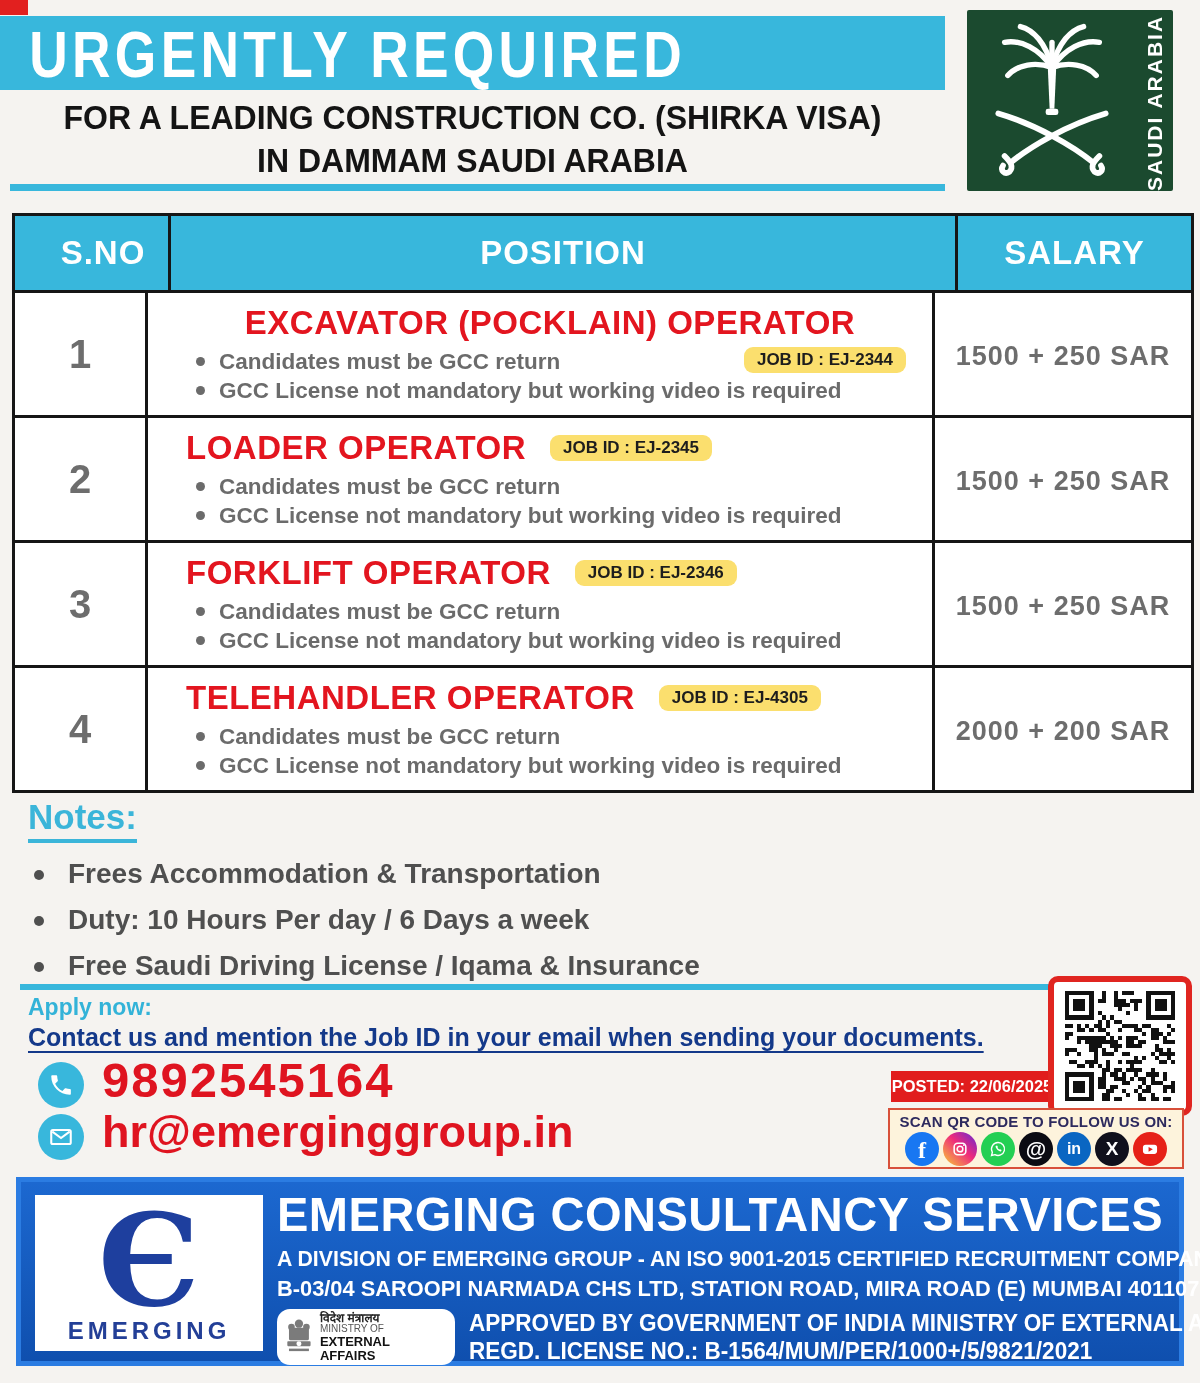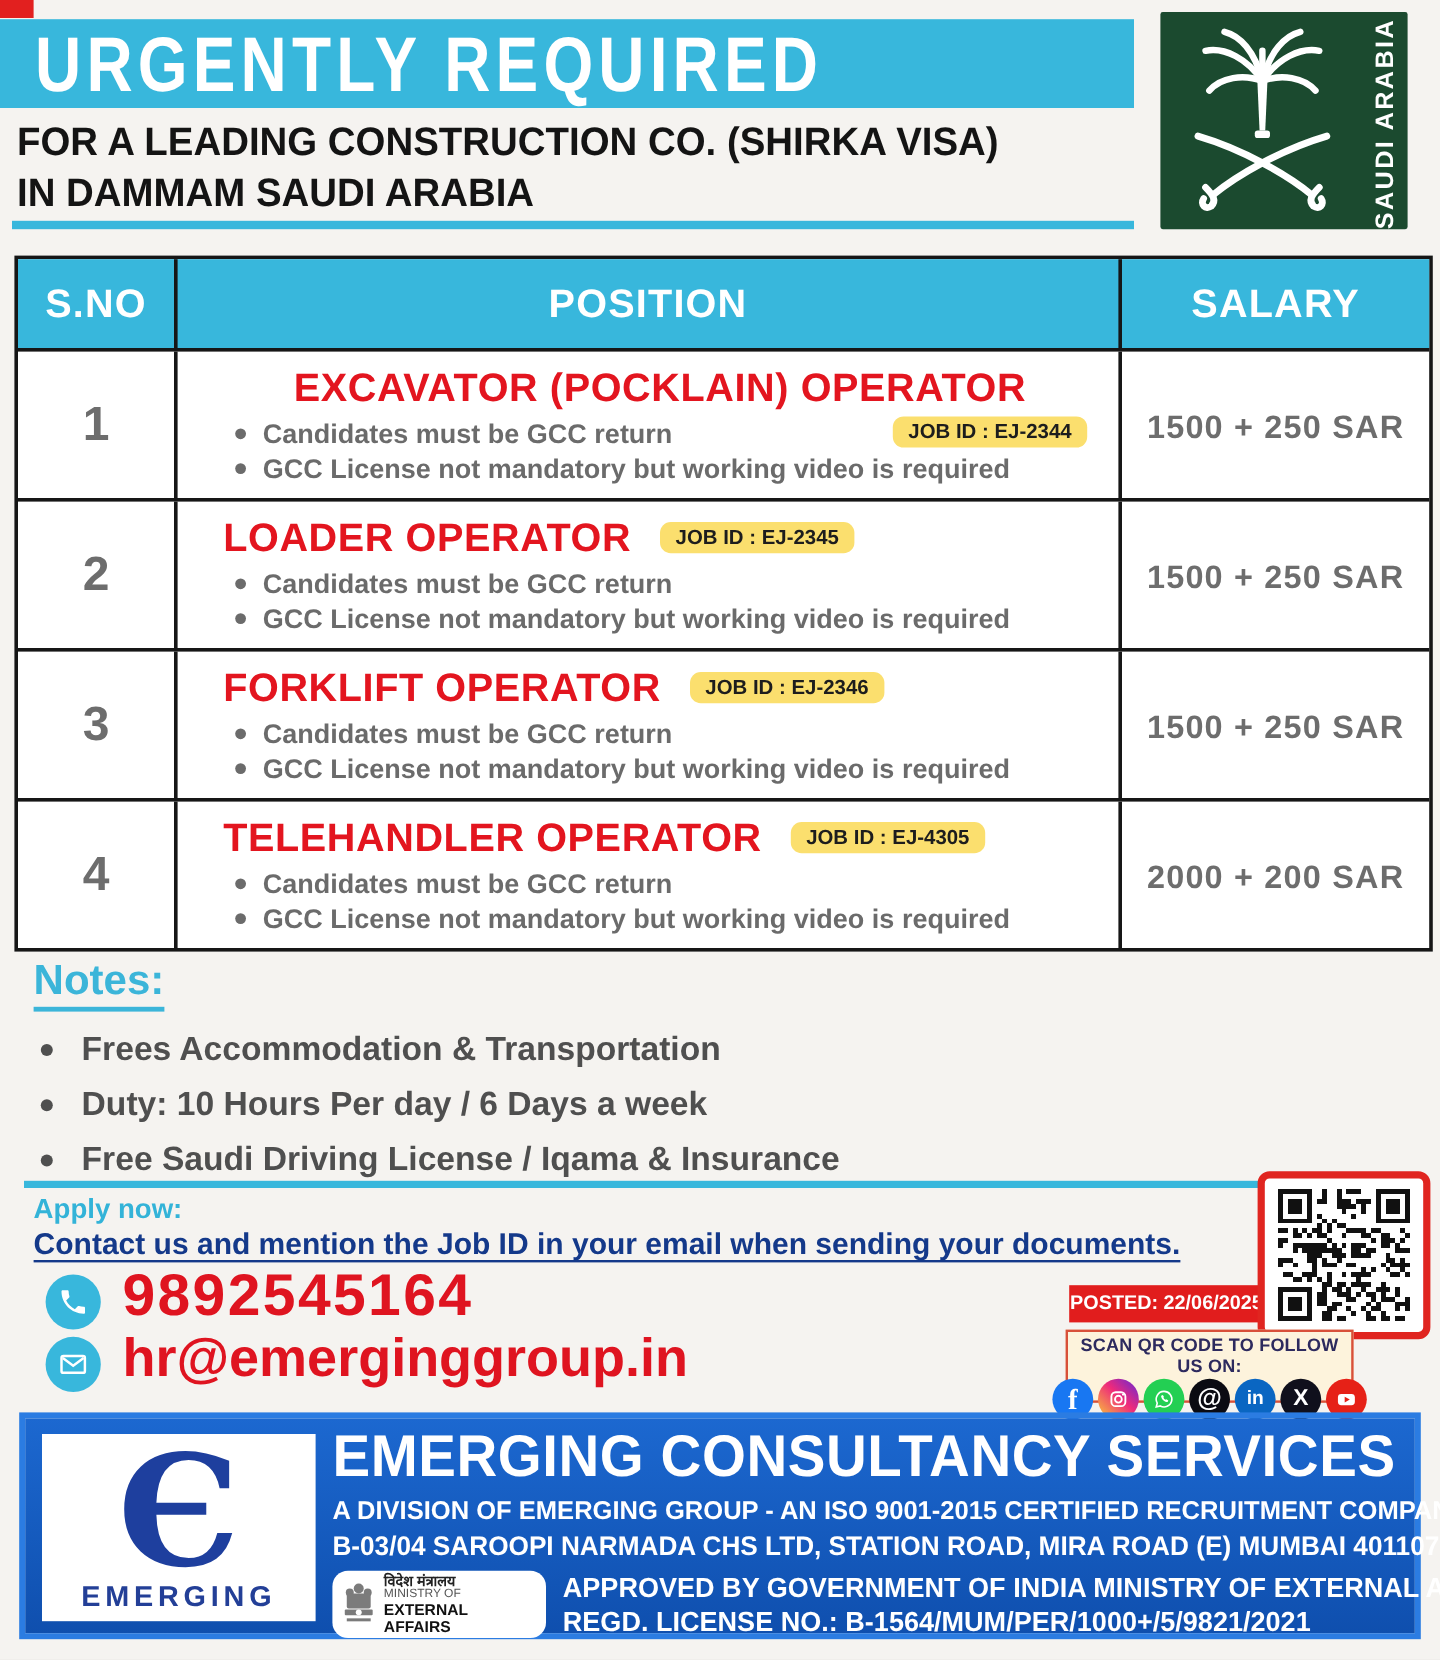--- a/index.html
+++ b/index.html
@@ -3,36 +3,36 @@
 <meta charset="utf-8">
 <style>
   html,body{margin:0;padding:0;}
   body{background:#e9e7e4;font-family:"Liberation Sans",sans-serif;}
   #poster{position:relative;width:1200px;height:1383px;background:#f5f3f0;overflow:hidden;margin:0 auto;}
 
   
   #corner-red{position:absolute;left:0;top:0;width:28px;height:15px;background:#e2201f;}
   #banner{position:absolute;left:0;top:16px;width:945px;height:74px;background:#38b7dc;display:flex;align-items:flex-end;}
   #banner .t{color:#fff;font-weight:800;font-size:62px;letter-spacing:5px;transform:scale(.86,1.04);transform-origin:left center;padding-left:34px;white-space:nowrap;}
-  #subtitle{position:absolute;left:0;top:96px;width:945px;color:#141414;font-weight:800;font-size:33px;line-height:43px;}
+  #subtitle{position:absolute;left:0;top:96px;width:945px;text-align:center;color:#141414;font-weight:800;font-size:33px;line-height:43px;}
   #subtitle .l{display:block;transform:scaleX(.97);transform-origin:center;}
   #rule1{position:absolute;left:10px;top:184px;width:935px;height:7px;background:#38b7dc;}
 
   
   #saudi{position:absolute;left:967px;top:10px;width:206px;height:181px;background:#1b4a2f;border-radius:2px;}
   #saudi svg{position:absolute;left:6px;top:6px;}
   #saudi .vtext{position:absolute;right:6px;top:0;height:100%;display:flex;align-items:center;writing-mode:vertical-rl;transform:rotate(180deg);color:#fff;font-weight:800;font-size:21px;letter-spacing:2px;}
 
   
   #jobtable{position:absolute;left:12px;top:213px;width:1176px;border:3px solid #161616;background:#fff;}
   .trow{display:grid;grid-template-columns:130px 787px auto;border-top:3px solid #161616;}
   .trow:first-child{border-top:none;}
   .cell{border-left:3px solid #161616;}
   .cell:first-child{border-left:none;}
-  #thead{height:74px;background:#38b7dc;}
+  #thead{height:74px;background:#38b7dc;padding-left:23px;}
   .hcell{display:flex;align-items:center;justify-content:center;color:#fff;font-weight:800;font-size:33px;letter-spacing:1px;}
   .brow{min-height:120px;}
   .sno{display:flex;align-items:center;justify-content:center;color:#6d6d6d;font-weight:800;font-size:40px;}
   .pos{position:relative;padding:10px 18px 10px 38px;}
   .ptitle{color:#e3151f;font-weight:800;font-size:33px;letter-spacing:.5px;line-height:40px;white-space:nowrap;}
   .titleline{display:flex;align-items:center;gap:24px;}
   .badge{background:#fbdf6e;border-radius:9px;padding:3px 13px;font-size:17px;font-weight:800;color:#1d1d1d;white-space:nowrap;display:inline-block;}
   .r1badge{position:absolute;right:26px;top:54px;}
   .bullets{margin-top:4px;}
   .b{display:flex;align-items:flex-start;color:#6b6b6b;font-weight:700;font-size:22.5px;line-height:29px;}
@@ -51,21 +51,21 @@
   #contact-line{position:absolute;left:28px;top:1023px;color:#14398a;font-weight:800;font-size:25px;text-decoration:underline;text-underline-offset:5px;white-space:nowrap;}
   .cicon{position:absolute;width:46px;height:46px;border-radius:50%;background:#38b7dc;display:flex;align-items:center;justify-content:center;}
   #phone-icon{left:38px;top:1062px;}
   #mail-icon{left:38px;top:1114px;}
   #phone-number{position:absolute;left:102px;top:1052px;color:#df1420;font-weight:800;font-size:49px;letter-spacing:2px;}
   #email-text{position:absolute;left:102px;top:1106px;color:#df1420;font-weight:800;font-size:45px;}
 
   #posted{position:absolute;left:891px;top:1071px;width:162px;height:31px;background:#e11d1d;color:#fff;font-weight:800;font-size:16.5px;display:flex;align-items:center;justify-content:center;white-space:nowrap;}
   #qrbox{position:absolute;left:1048px;top:976px;width:122px;height:118px;background:#fff;border:6px solid #e02520;border-radius:10px;padding:5px;}
   #qrbox svg{width:100%;height:100%;}
-  #socialbar{position:absolute;left:888px;top:1108px;width:240px;height:61px;background:#fdf3dc;border:2px solid #d8503a;box-sizing:border-box;text-align:center;}
+  #socialbar{position:absolute;left:888px;top:1108px;width:296px;height:61px;background:#fdf3dc;border:2px solid #d8503a;box-sizing:border-box;text-align:center;}
   #socialbar .cap{color:#2d2a5e;font-weight:800;font-size:15px;margin-top:3px;letter-spacing:.2px;}
   #socialbar .icons{display:flex;justify-content:center;gap:4px;margin-top:2px;}
   .sicon{width:34px;height:34px;border-radius:50%;display:flex;align-items:center;justify-content:center;color:#fff;font-weight:800;flex:none;}
   .s-fb{background:#1877f2;font-family:"Liberation Serif",serif;font-size:24px;padding-top:2px;box-sizing:border-box;}
   .s-ig{background:linear-gradient(45deg,#f9ce34,#ee2a7b 55%,#6228d7);}
   .s-wa{background:#23cf53;}
   .s-th{background:#0b0b12;font-size:21px;}
   .s-li{background:#0a66c2;font-size:16px;}
   .s-x{background:#10101c;font-size:19px;}
   .s-yt{background:#e62117;}

